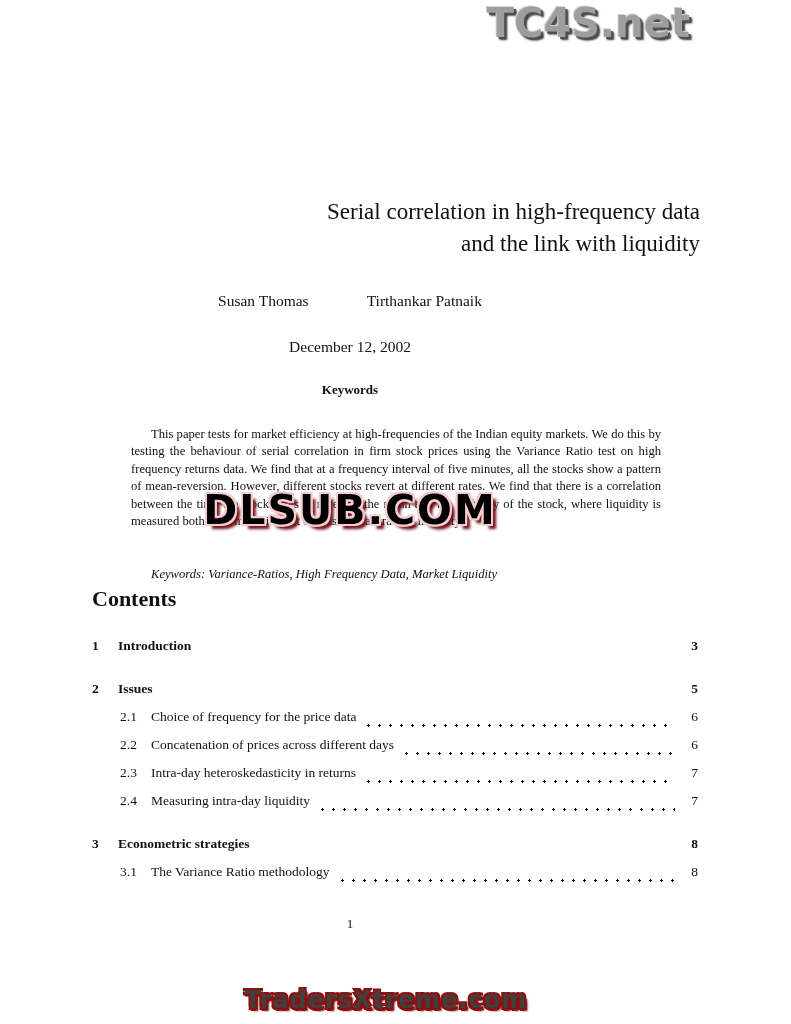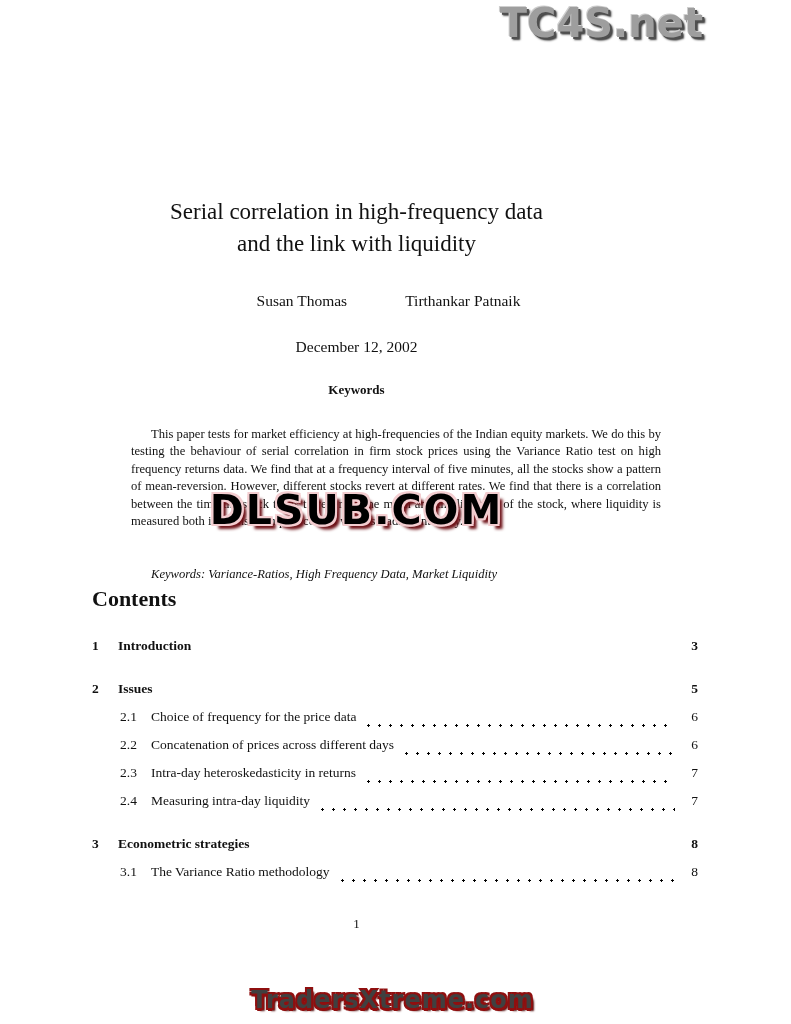--- a/index.html
+++ b/index.html
@@ -8,21 +8,20 @@
     background: #ffffff;
   }
   .page {
     position: relative;
     width: 700px;
     height: 1024px;
     background: #ffffff;
     font-family: "Liberation Serif", serif;
     color: #111;
     overflow: hidden;
-    padding-left: 13px;
   }
 
   
   .wm-topright {
     position: absolute;
     top: 0px;
     right: 10px;
     font-family: "DejaVu Sans", sans-serif;
     font-weight: bold;
     font-size: 40px;
@@ -74,36 +73,35 @@
        3px  3px 2px #4d0404;
     margin-left: 36px;
   }
 
   
   .title {
     position: absolute;
     top: 196px;
     left: 0;
     width: 100%;
-    text-align: center;
+    text-align: right;
     font-size: 23px;
     font-weight: normal;
     line-height: 32px;
     margin: 0;
   }
   .authors {
     position: absolute;
     top: 292px;
     left: 0;
     width: 100%;
     display: flex;
     justify-content: center;
     gap: 58px;
     font-size: 15.5px;
-    margin-left: 32px;
   }
   .date {
     position: absolute;
     top: 338px;
     left: 0;
     width: 100%;
     text-align: center;
     font-size: 15.5px;
   }
 

